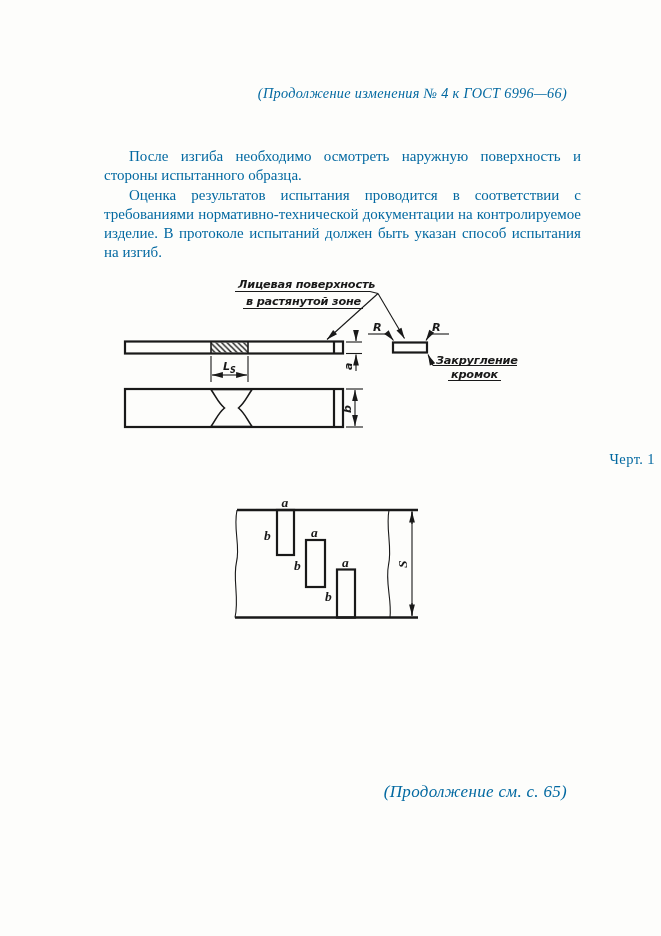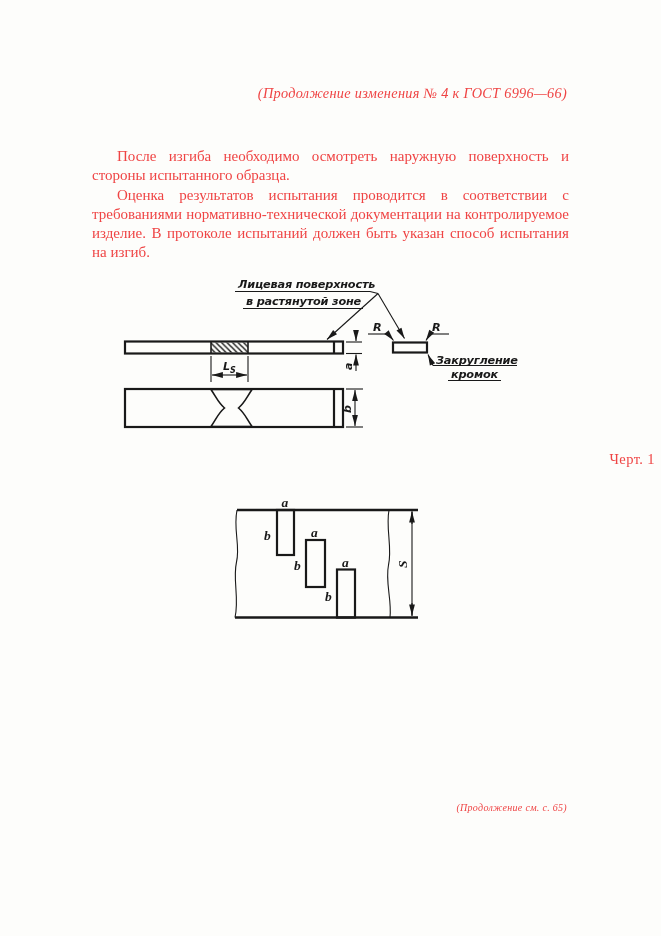--- a/index.html
+++ b/index.html
@@ -1,51 +1,51 @@
 <!DOCTYPE html>
 <html><head>
 <meta charset="utf-8">
 <style>
   html,body{margin:0;padding:0;background:#888;}
   .page{
     position:relative;width:661px;height:936px;margin:0 auto;
-    background:#fdfdfb;color:#ef4444;overflow:hidden;
+    background:#fdfdfb;color:#0369a1;overflow:hidden;
     font-family:"Liberation Serif","DejaVu Serif",serif;
   }
   .hdr{
     position:absolute;top:85px;right:94px;
     font-style:italic;font-size:14.3px;letter-spacing:.3px;white-space:nowrap;
   }
   .heading{
     position:absolute;top:115px;left:0;width:661px;margin:0;
     text-align:center;font-size:15px;font-weight:bold;letter-spacing:.2px;
   }
   .body-text{
-    position:absolute;top:147px;left:92px;width:477px;
+    position:absolute;top:147px;left:104px;width:477px;
     font-size:15px;line-height:19.3px;text-align:justify;
   }
   .body-text p{margin:0;text-indent:25px;}
   .figsvg{position:absolute;}
   .fig1{left:90px;top:268px;}
   .fig2{left:225px;top:490px;}
   .figcap{
     position:absolute;left:0;width:655px;text-align:right;
     font-size:14.5px;letter-spacing:.4px;
   }
   .cap1{top:451px;}
   .cap2{top:686px;}
   .legend{
     position:absolute;top:632px;left:213px;width:228px;
     font-size:13.3px;line-height:15.9px;text-align:justify;
   }
   .legend i{font-style:italic;}
   .legend sub{font-size:9px;}
   .ftr{
-    position:absolute;top:802px;right:94px;
-    font-style:italic;font-size:10px;letter-spacing:.3px;white-space:nowrap;
+    position:absolute;top:782px;right:94px;
+    font-style:italic;font-size:17px;letter-spacing:.3px;white-space:nowrap;
   }
   
   .hand{
     font-family:"DejaVu Sans","Liberation Sans",sans-serif;
     font-style:italic;font-weight:bold;font-size:11.3px;
     fill:#191919;letter-spacing:-0.2px;
   }
   .hand-s{
     font-family:"DejaVu Sans","Liberation Sans",sans-serif;
     font-style:italic;font-weight:bold;font-size:11px;fill:#191919;

